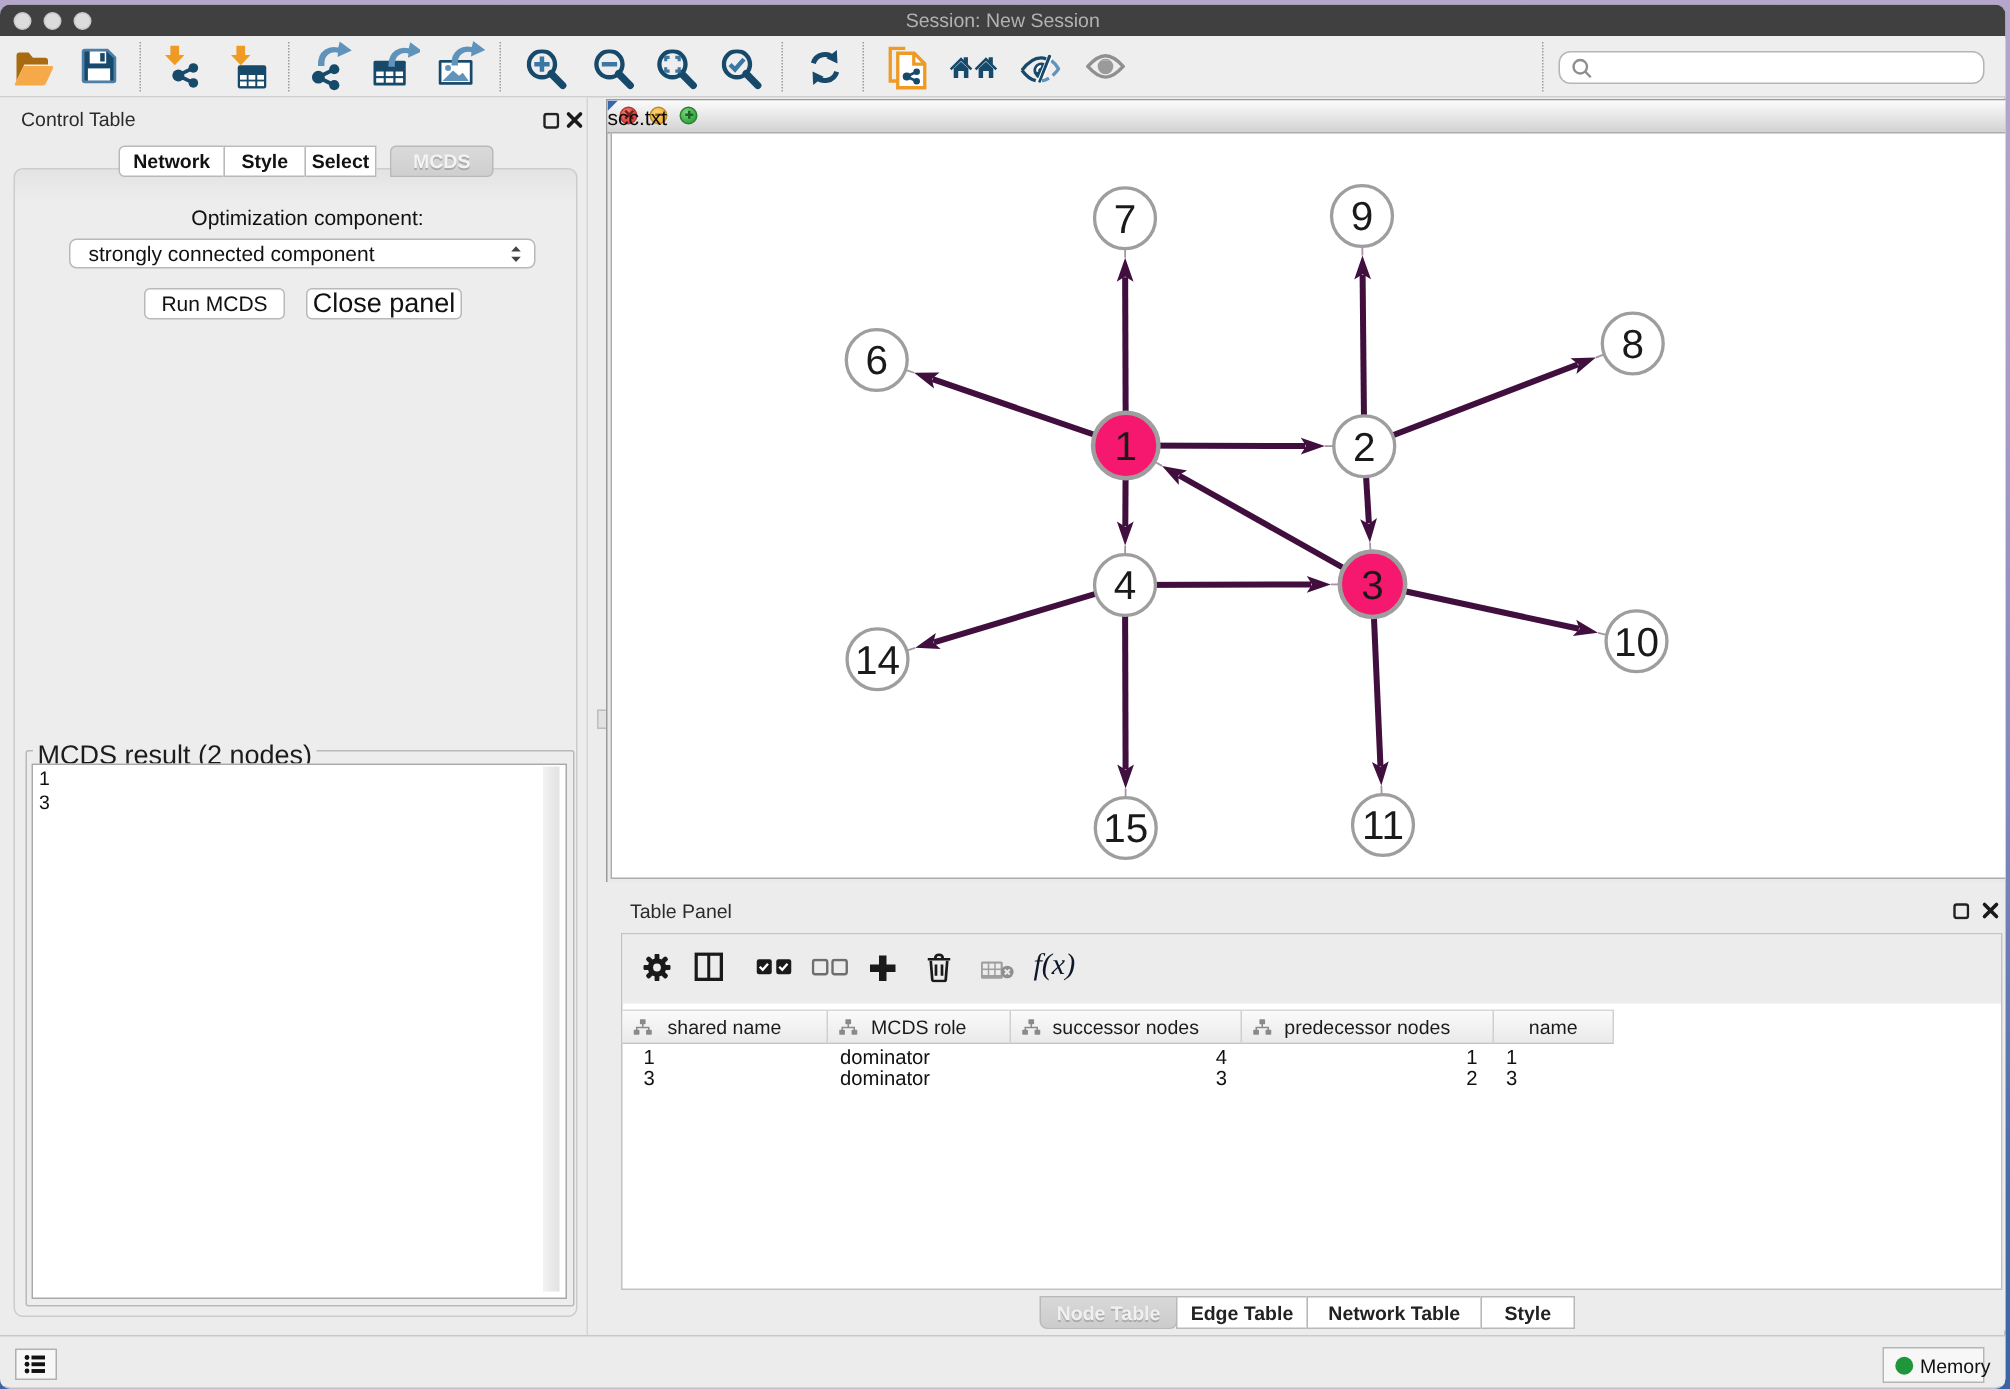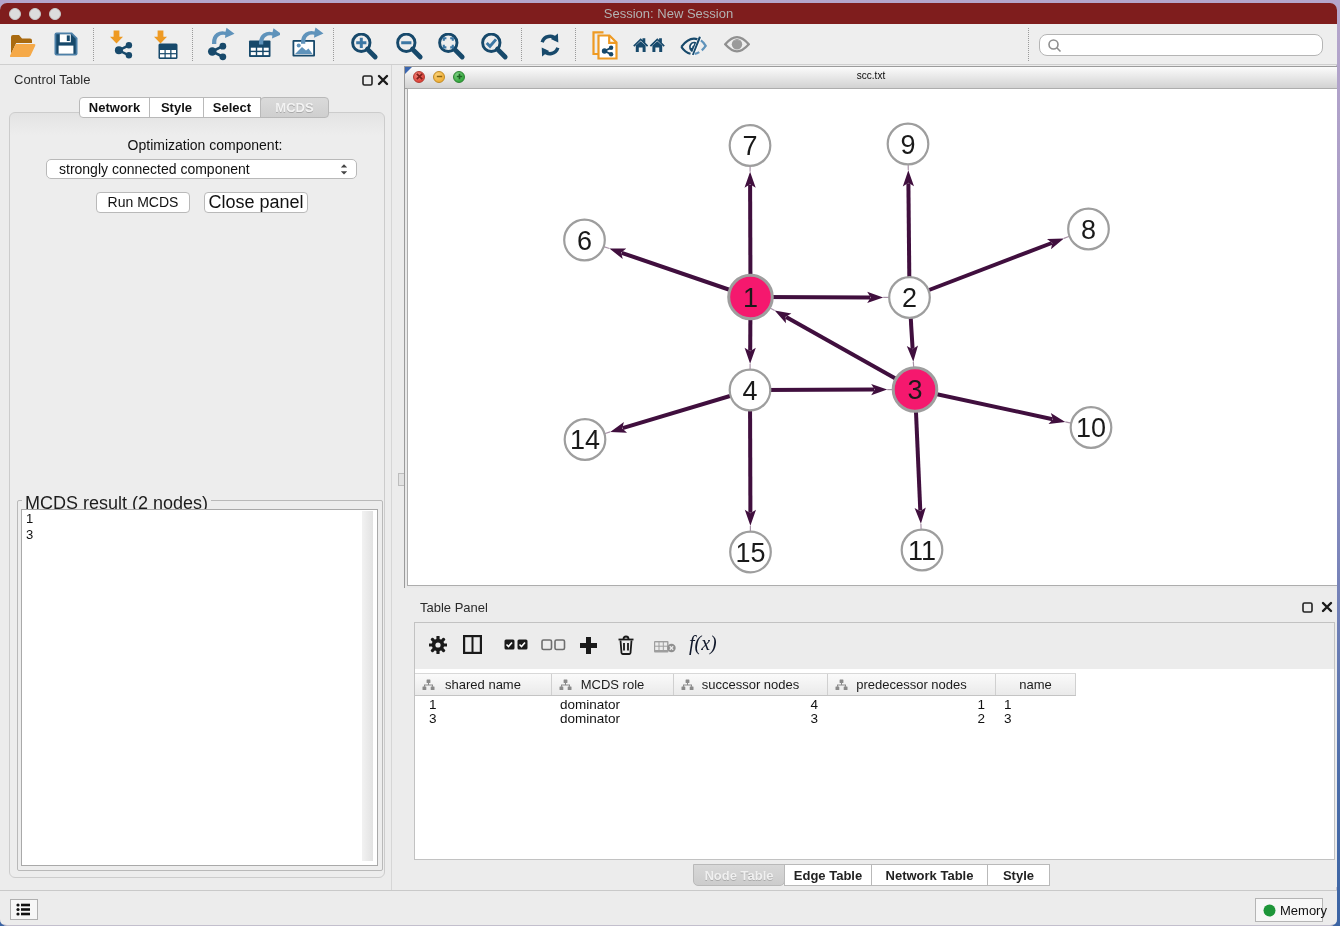--- a/index.html
+++ b/index.html
@@ -2,21 +2,21 @@
 <html><head>
 <meta charset="utf-8">
 <style>
   html,body{margin:0;padding:0;}
   body{width:1340px;height:926px;overflow:hidden;position:relative;
        background:linear-gradient(#b5a6cc 0%,#a89bc6 30%,#7d86bb 60%,#4a6ca8 85%,#3b64a4 100%);
        font-family:"Liberation Sans",sans-serif;}
   .win{position:absolute;left:0;top:3px;width:1337px;height:923px;
        background:#ececec;border-radius:7px 7px 7px 7px;overflow:hidden;
        box-shadow:0 0 0 1px rgba(120,110,150,.35) inset;}
-  .titlebar{position:absolute;left:0;top:0;width:100%;height:22px;background:#7f1d1d;
+  .titlebar{position:absolute;left:0;top:0;width:100%;height:22px;background:#404040;
        border-bottom:1px solid #e0e0e0;}
   .tl{position:absolute;top:5px;width:12px;height:12px;border-radius:50%;
       background:#dcdcdc;border:1px solid #c8c8c8;box-sizing:border-box;}
   .wtitle{position:absolute;top:3px;left:0;width:100%;text-align:center;
       font-size:13px;color:#b2b2b2;}
   .toolbar{position:absolute;left:0;top:21px;width:100%;height:40px;background:#eeeeee;
       border-bottom:1px solid #cfcfcf;}
   .sep{position:absolute;top:4px;height:33px;width:0;border-left:1px dotted #9a9a9a;}
   .ticon{position:absolute;top:0;}
   .search{position:absolute;left:1039px;top:10px;width:284px;height:22px;background:#fff;
@@ -251,21 +251,21 @@
     <div class="phead" style="position:absolute;left:14px;top:7px;">Control Table</div>
     <svg style="position:absolute;left:362px;top:10px;" width="11" height="11">
         <rect x="1" y="1" width="9" height="9" fill="none" stroke="#222" stroke-width="1.6" rx="1.5"></rect>
       </svg>
     <svg style="position:absolute;left:377px;top:9px;" width="12" height="12">
         <path d="M2 2 L10 10 M10 2 L2 10" stroke="#1a1a1a" stroke-width="2.4" stroke-linecap="round"></path>
       </svg>
     <div class="tabs">
       <div class="tab" style="left:0px;width:71px;border-radius:4px 0 0 4px;">Network</div>
       <div class="tab" style="left:70px;width:55px;">Style</div>
-      <div class="tab" style="left:124px;width:58px;">Select</div>
+      <div class="tab" style="left:124px;width:48px;">Select</div>
       <div class="tab tabsel" style="left:181px;width:69px;border-radius:4px 4px 4px 0;">MCDS</div>
     </div>
     <div class="cbody">
       <div style="position:absolute;left:8px;top:24px;width:100%;text-align:center;font-size:14px;color:#111;">Optimization component:</div>
       <div style="position:absolute;left:36px;top:46px;width:311px;height:20px;background:#fff;border:1px solid #b9b9b9;border-radius:5px;box-sizing:border-box;padding-left:25px;">
         <span style="position:absolute;left:12px;top:1px;font-size:14px;color:#111;">strongly connected component</span>
         <svg style="position:absolute;right:7px;top:3px;" width="10" height="13">
             <path d="M1.8 4.6 L5 1.2 L8.2 4.6 Z M1.8 8.2 L5 11.6 L8.2 8.2 Z" fill="#444"></path>
           </svg>
       </div>
@@ -292,21 +292,21 @@
       <div class="light" style="left:48px;background:radial-gradient(circle at 35% 30%,#7fd184,#35a93f 70%);border:1px solid #2a8031;"></div>
       <svg style="position:absolute;left:10.5px;top:6px;" width="7" height="7">
           <path d="M0.8 0.8 L6.2 6.2 M6.2 0.8 L0.8 6.2" stroke="#7e201a" stroke-width="1.7"></path>
         </svg>
       <svg style="position:absolute;left:30.5px;top:6px;" width="7" height="7">
           <path d="M0.8 3.5 L6.2 3.5" stroke="#8a6410" stroke-width="1.7"></path>
         </svg>
       <svg style="position:absolute;left:50.5px;top:6px;" width="7" height="7">
           <path d="M0.8 3.5 L6.2 3.5 M3.5 0.8 L3.5 6.2" stroke="#1d6423" stroke-width="1.7"></path>
         </svg>
-      <div style="position:absolute;left:0;top:3px;width:100%;text-align:center;font-size:10px;color:#0a0a0a;">scc.txt</div>
+      <div style="position:absolute;left:0;top:3px;width:100%;text-align:left;font-size:14px;color:#0a0a0a;">scc.txt</div>
     </div>
     <div class="netcanvas">
       <svg width="929" height="496" viewBox="1 1 929 496">
           <g stroke="#400f3e" stroke-width="4">
   <line x1="343.5" y1="209.0" x2="343.1" y2="96.8"></line>
   <line x1="343.5" y1="209.0" x2="214.7" y2="164.8"></line>
   <line x1="343.5" y1="209.0" x2="463.2" y2="209.4"></line>
   <line x1="343.5" y1="209.0" x2="343.2" y2="262.7"></line>
   <line x1="502.5" y1="209.5" x2="501.4" y2="95.3"></line>
   <line x1="502.5" y1="209.5" x2="644.8" y2="155.0"></line>

